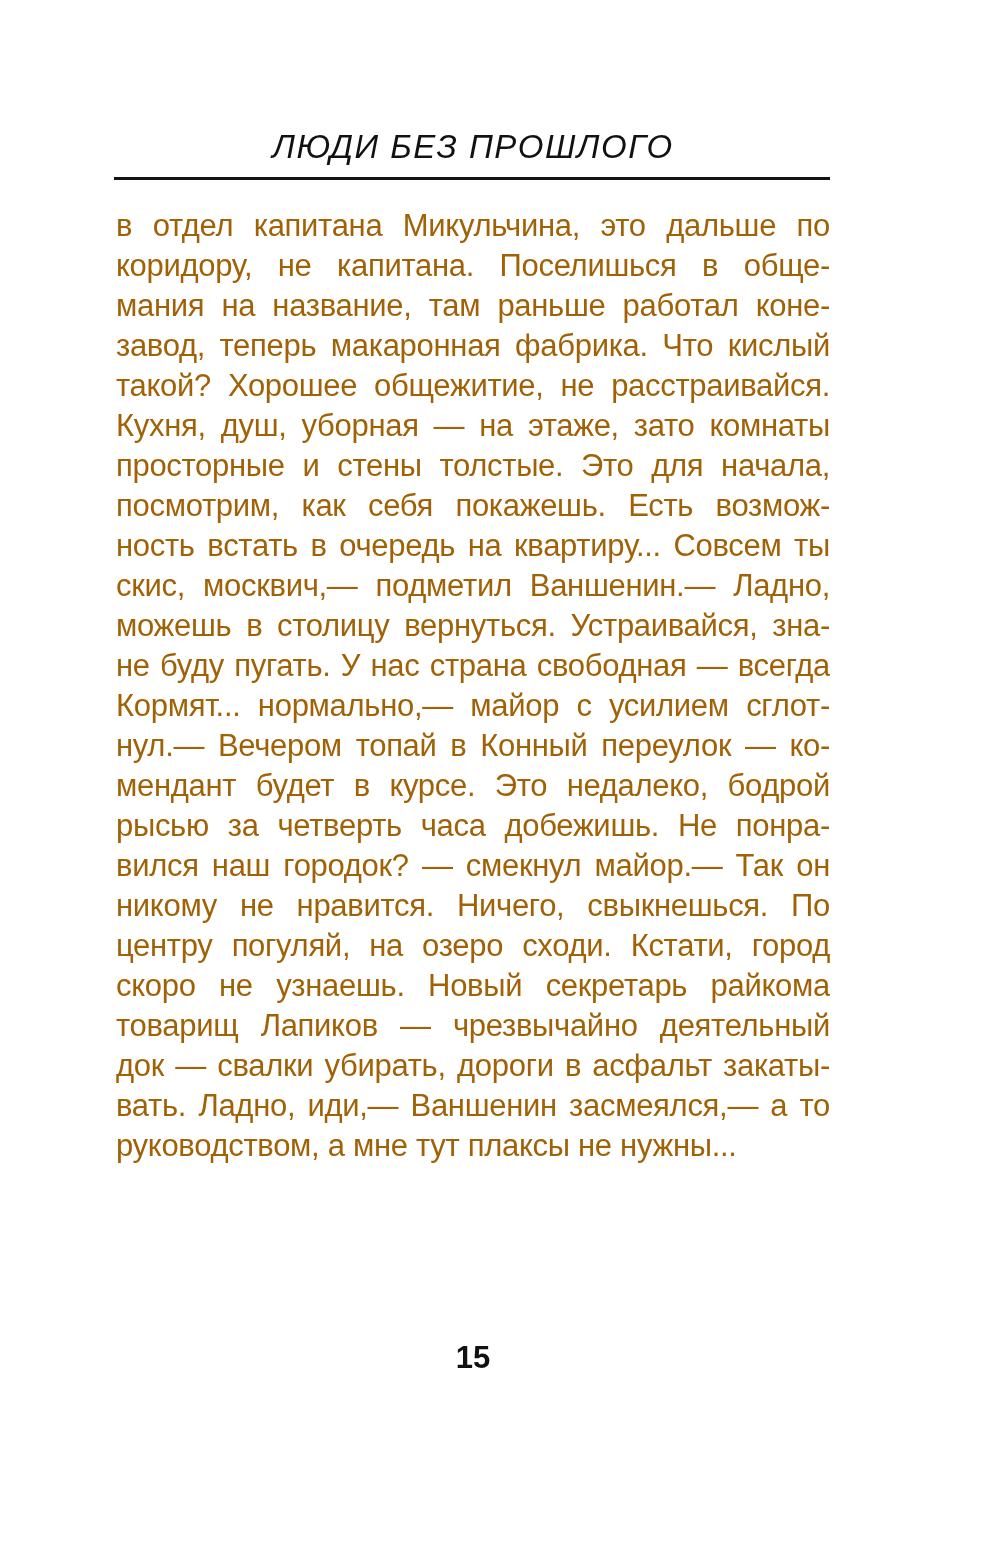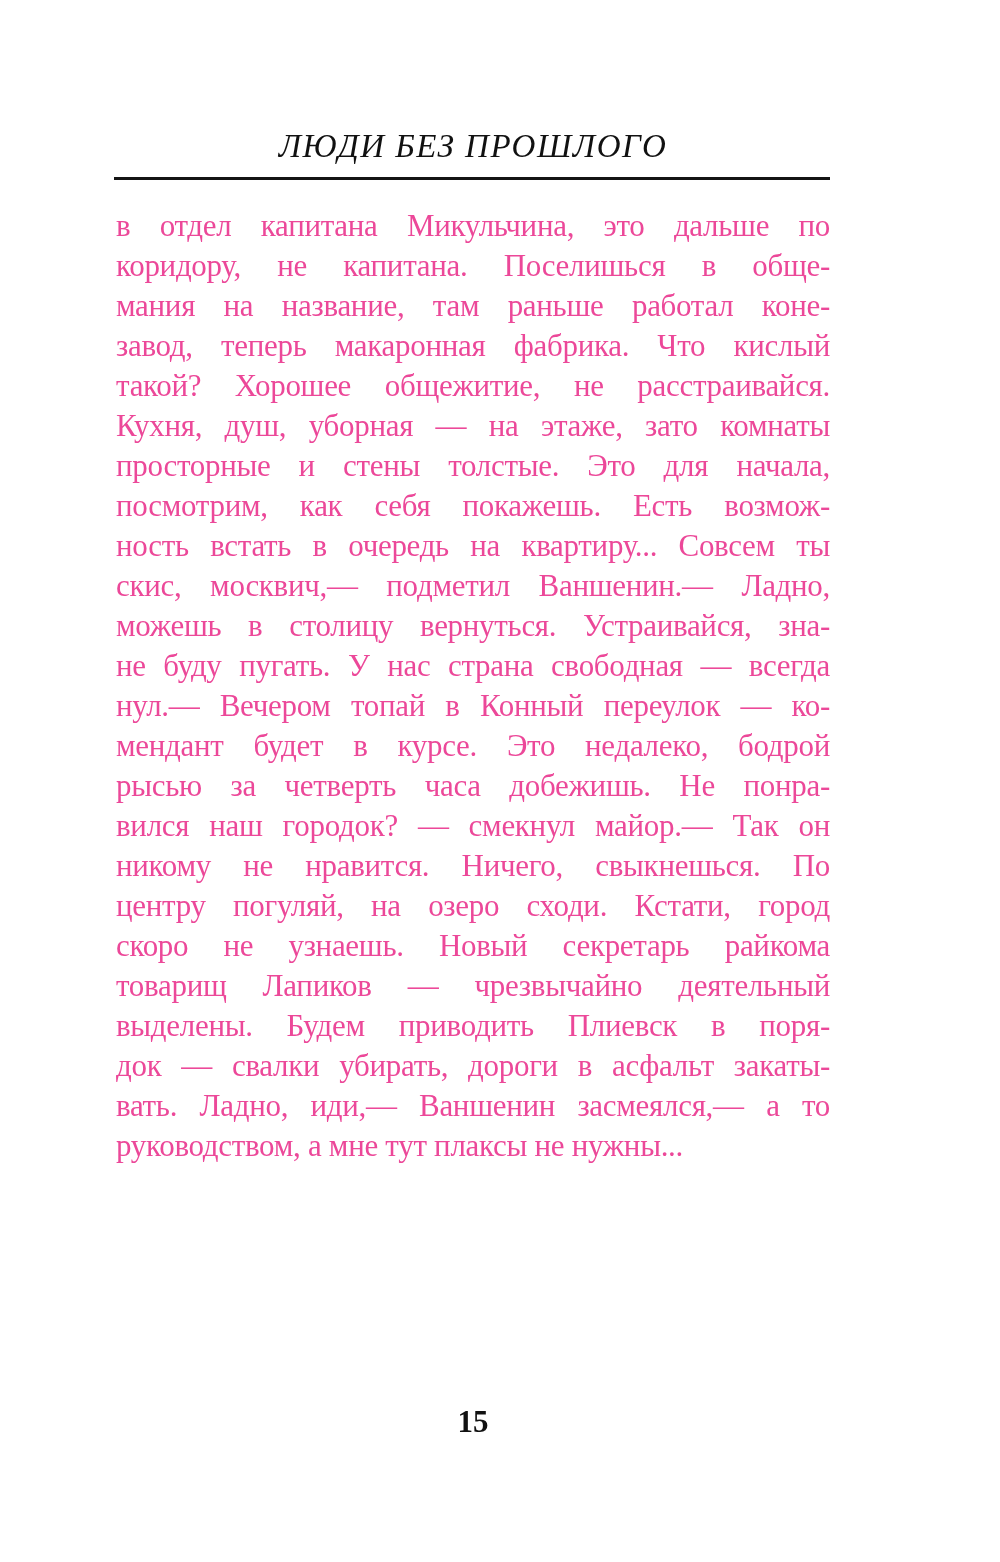--- a/index.html
+++ b/index.html
@@ -6,21 +6,21 @@
     margin: 0;
     padding: 0;
     background: #ffffff;
   }
   .page {
     position: relative;
     width: 1000px;
     height: 1562px;
     background: #ffffff;
     color: #111111;
-    font-family: Liberation Serif, serif;
+    font-family: Liberation Sans, sans-serif;
     overflow: hidden;
   }
   .running-head {
     position: absolute;
     top: 128px;
     left: 116px;
     width: 714px;
     text-align: center;
     font-style: italic;
     font-size: 33px;
@@ -43,28 +43,28 @@
     width: 714px;
   }
   .body-text .line {
     font-size: 31px;
     line-height: 40px;
     height: 40px;
     letter-spacing: -0.3px;
     text-align: justify;
     text-align-last: justify;
     overflow: hidden;
-    color: #ec4899;
+    color: #a16207;
   }
   .body-text .line.last {
     text-align-last: left;
   }
   .page-number {
     position: absolute;
-    top: 1404px;
+    top: 1340px;
     left: 116px;
     width: 714px;
     text-align: center;
     font-weight: bold;
     font-size: 31px;
     color: #111111;
   }
 </style>
 </head>
 <body>
@@ -78,27 +78,27 @@
       <div class="line">мания на название, там раньше работал коне-</div>
       <div class="line">завод, теперь макаронная фабрика. Что кислый</div>
       <div class="line">такой? Хорошее общежитие, не расстраивайся.</div>
       <div class="line">Кухня, душ, уборная — на этаже, зато комнаты</div>
       <div class="line">просторные и стены толстые. Это для начала,</div>
       <div class="line">посмотрим, как себя покажешь. Есть возмож-</div>
       <div class="line">ность встать в очередь на квартиру... Совсем ты</div>
       <div class="line">скис, москвич,— подметил Ваншенин.— Ладно,</div>
       <div class="line">можешь в столицу вернуться. Устраивайся, зна-</div>
       <div class="line">не буду пугать. У нас страна свободная — всегда</div>
+      <div class="line">Кормят... нормально,— майор с усилием сглот-</div>
       <div class="line">нул.— Вечером топай в Конный переулок — ко-</div>
       <div class="line">мендант будет в курсе. Это недалеко, бодрой</div>
       <div class="line">рысью за четверть часа добежишь. Не понра-</div>
       <div class="line">вился наш городок? — смекнул майор.— Так он</div>
       <div class="line">никому не нравится. Ничего, свыкнешься. По</div>
       <div class="line">центру погуляй, на озеро сходи. Кстати, город</div>
       <div class="line">скоро не узнаешь. Новый секретарь райкома</div>
       <div class="line">товарищ Лапиков — чрезвычайно деятельный</div>
-      <div class="line">выделены. Будем приводить Плиевск в поря-</div>
       <div class="line">док — свалки убирать, дороги в асфальт закаты-</div>
       <div class="line">вать. Ладно, иди,— Ваншенин засмеялся,— а то</div>
       <div class="line last">руководством, а мне тут плаксы не нужны...</div>
     </div>
   <div class="page-number">15</div>
 </div>
 
 </body></html>

